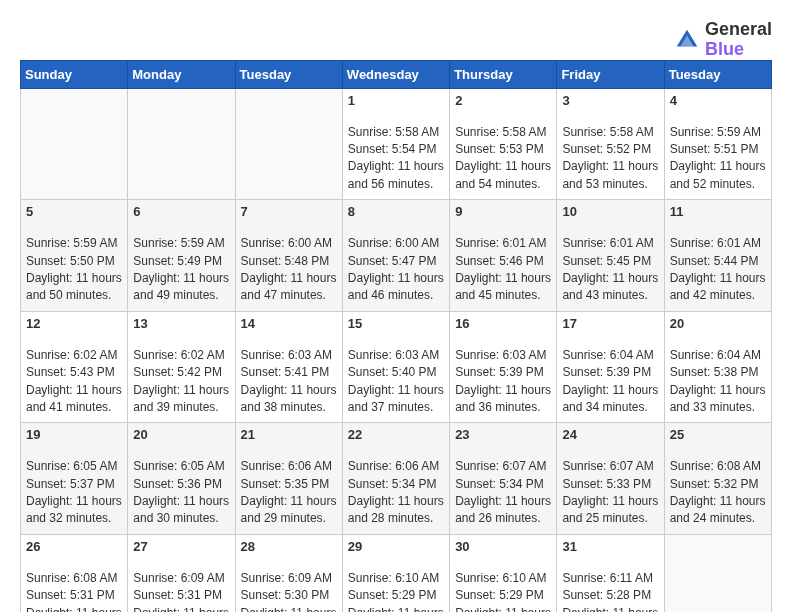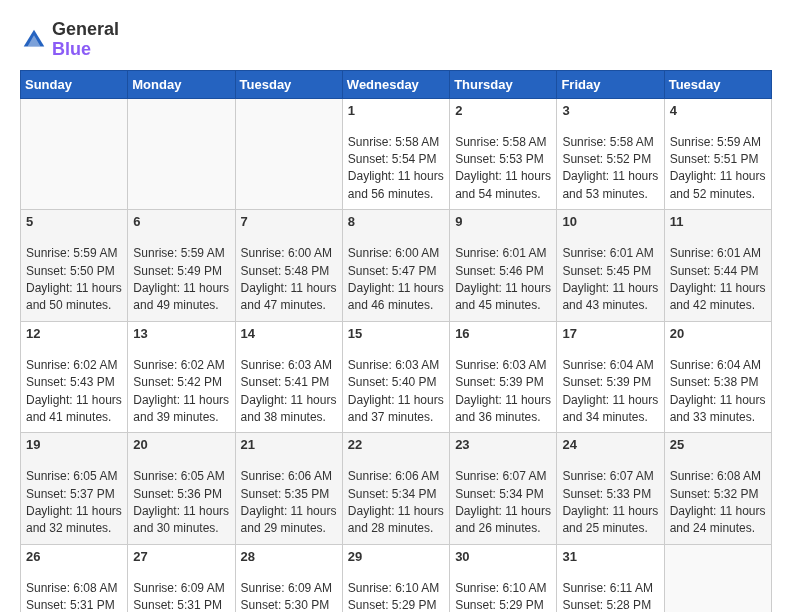--- a/index.html
+++ b/index.html
@@ -5,23 +5,23 @@
     * { box-sizing: border-box; margin: 0; padding: 0; }
     body {
       font-family: Arial, sans-serif;
       background: #fff;
       width: 792px;
       min-height: 612px;
       padding: 20px;
     }
     .header {
       display: flex;
-      align-items: center;
+      align-items: flex-end;
       justify-content: space-between;
-      margin-bottom: 10px;
+      flex-direction: column;
     }
     .logo {
       display: flex;
       align-items: center;
       gap: 4px;
     }
     .logo-text {
       font-size: 18px;
       font-weight: bold;
       line-height: 1.1;

